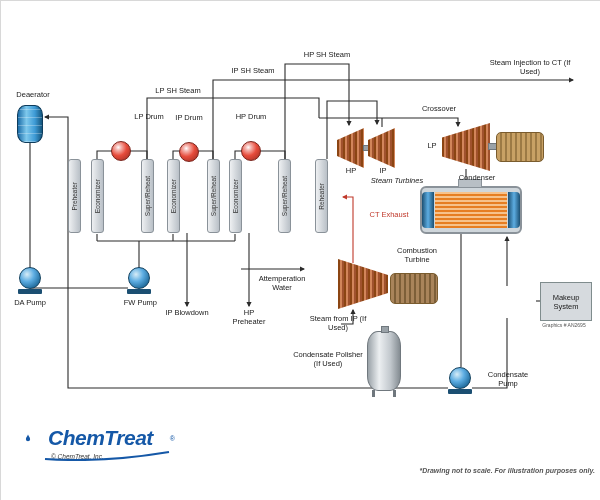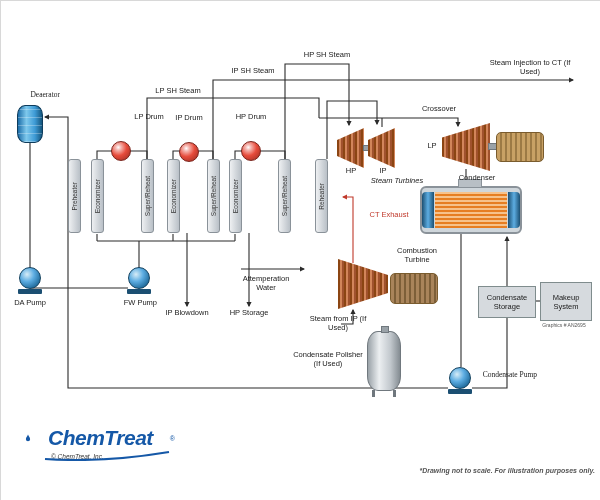--- a/index.html
+++ b/index.html
@@ -1,19 +1,19 @@
 <!DOCTYPE html>
 <html><head>
 <meta charset="utf-8">
 <style>
   html,body{margin:0;padding:0;background:#ffffff;font-family:"Liberation Sans",sans-serif;}
   .stage{position:relative;width:600px;height:500px;background:#ffffff;border:1px solid #d8d8d8;overflow:hidden;}
   .label{position:absolute;font-size:7.5px;line-height:1.18;color:#1a1a1a;text-align:center;}
   .label.red{color:#c0392b;}
-  .label.left{text-align:right;font-family:Liberation Serif, serif;}
+  .label.left{text-align:center;}
   .label.tiny{font-size:5px;color:#555;}
   svg.pipes{position:absolute;left:0;top:0;}
   
   .col{position:absolute;width:13px;height:74px;background:linear-gradient(90deg,#eef0f2,#b9c0c7);
        border:1px solid #8a9299;border-radius:3px;display:flex;align-items:center;justify-content:center;box-sizing:border-box;}
   .col span{writing-mode:vertical-rl;transform:rotate(180deg);font-size:6.5px;color:#333;white-space:nowrap;}
   
   .drum{position:absolute;width:20px;height:20px;border-radius:50%;border:1px solid #7b241c;box-sizing:border-box;
         background:radial-gradient(circle at 35% 30%,#ffffff 0%,#f5b7b1 16%,#e74c3c 48%,#a93226 88%);}
   
@@ -179,34 +179,31 @@
     </div>
   <div class="pump" style="left:447px;top:366px;">
       <div class="imp"></div>
       <div class="base"></div>
     </div>
   <div class="label" style="left:11px;top:298px;width:36px;">DA Pump</div>
   <div class="label" style="left:120px;top:298px;width:36px;text-align:right;">FW Pump</div>
   <div class="label left" style="left:478px;top:370px;width:58px;">Condensate Pump</div>
 
   <div class="label" style="left:164px;top:308px;width:44px;">IP Blowdown</div>
-  <div class="label" style="left:226px;top:308px;width:44px;">HP Storage</div>
-  <div class="label" style="left:232px;top:274px;width:66px;">Attemperation Water</div>
+  <div class="label" style="left:226px;top:308px;width:44px;">HP Preheater</div>
+  <div class="label" style="left:248px;top:274px;width:66px;">Attemperation Water</div>
   <div class="label" style="left:281px;top:314px;width:58px;margin-left:27px;">Steam from IP (If Used)</div>
 
   <div class="tank" style="left:366px;top:330px;width:34px;height:60px;">
     <div class="cap"></div>
   </div>
   <div class="leg" style="left:371px;top:389px;"></div>
   <div class="leg" style="left:392px;top:389px;"></div>
   <div class="label" style="left:288px;top:350px;width:78px;">Condensate Polisher (If Used)</div>
 
-  <div class="gbox" style="left:477px;top:285px;width:58px;height:32px;">
-    <span>Condensate Storage</span>
-  </div>
   <div class="gbox" style="left:539px;top:281px;width:52px;height:39px;">
     <span>Makeup System</span>
   </div>
   <div class="label tiny" style="left:533px;top:322px;width:60px;">Graphics # AN2695</div>
 
   <div class="logo">
     <div class="row">
       <svg width="18" height="26" viewBox="0 0 20 28">
         <path d="M10 2 C13 9 17 12 17 18 a7 7 0 1 1 -14 0 C3 12 7 9 10 2 Z" fill="#1558a7"></path>
       </svg>

